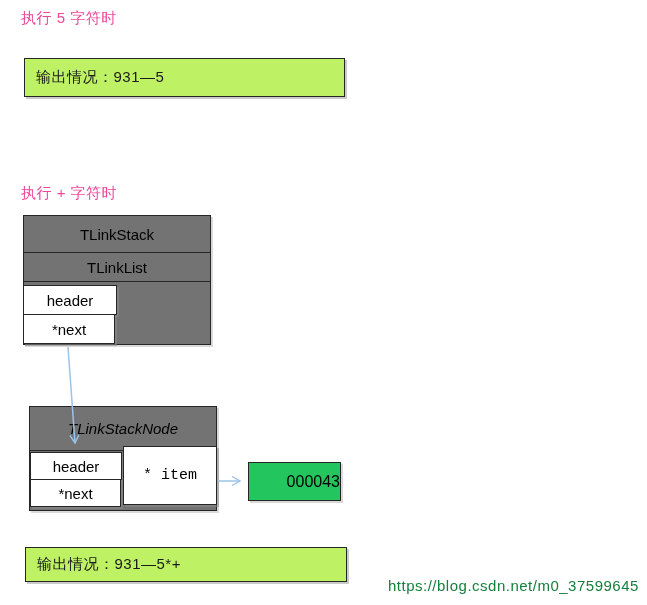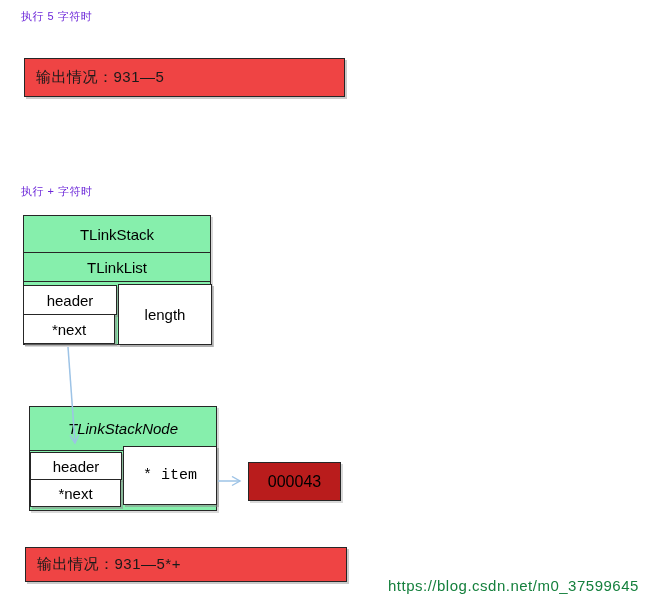--- a/index.html
+++ b/index.html
@@ -4,48 +4,48 @@
 <style>
   html, body { margin: 0; padding: 0; }
   body {
     width: 647px; height: 605px; position: relative;
     background: #ffffff; overflow: hidden;
     font-family: "Liberation Sans", "DejaVu Sans", sans-serif;
     color: #1a1a1a;
   }
   .abs { position: absolute; box-sizing: border-box; }
   .heading {
-    font-size: 11px; color: #6d28d9; white-space: pre; letter-spacing: 0.5px;
+    font-size: 15px; color: #ec4899; white-space: pre; letter-spacing: 0.5px;
   }
   .outbox {
-    border: 1.5px solid #262626; background: #ef4444;
+    border: 1.5px solid #262626; background: #bef264;
     box-shadow: 2px 2px 0 rgba(150,150,150,0.5);
     display: flex; align-items: center; padding-left: 11px;
     font-size: 15px; letter-spacing: 0.5px;
   }
   .struct {
-    border: 1.5px solid #262626; background: #86efac;
+    border: 1.5px solid #262626; background: #737373;
     box-shadow: 2px 2px 0 rgba(160,160,160,0.4);
   }
   .srow {
     display: flex; align-items: center; justify-content: center;
     border-bottom: 1.5px solid #262626; font-size: 15px; color: #000;
     box-sizing: border-box;
   }
   .cell {
     position: absolute; box-sizing: border-box;
     border: 1.5px solid #262626; background: #fff;
     box-shadow: 2px 2px 0 rgba(140,140,140,0.55);
     display: flex; align-items: center; justify-content: center;
     font-size: 15px; color: #000;
   }
   .valuebox {
-    border: 1.5px solid #262626; background: #b91c1c;
+    border: 1.5px solid #262626; background: #22c55e;
     box-shadow: 2px 2px 0 rgba(160,160,160,0.4);
-    display: flex; align-items: center; justify-content: center;
+    display: flex; align-items: center; justify-content: flex-end;
     font-size: 16px; color: #000;
   }
   .watermark {
     font-size: 15px; letter-spacing: 0.5px; white-space: nowrap;
   }
   svg.arrows { position: absolute; left: 0; top: 0; pointer-events: none; }
 </style>
 </head>
 <body>
 
@@ -55,21 +55,20 @@
   <span>输出情况：931—5</span>
 </div>
 
 <div class="abs heading" style="left:21px; top:156px;margin-top:28px;">执行 + 字符时</div>
 
 <div class="abs struct" style="left:23px; top:215px; width:188px; height:130px;">
   <div class="srow" style="height:37px;">TLinkStack</div>
   <div class="srow" style="height:29px;">TLinkList</div>
   <div class="cell" style="left:-1px; top:69px; width:94px; height:30px;">header</div>
   <div class="cell" style="left:-1px; top:98px; width:92px; height:30px;">*next</div>
-  <div class="cell" style="left:94px; top:68px; width:94px; height:61px;">length</div>
 </div>
 
 <div class="abs struct" style="left:29px; top:406px; width:188px; height:105px;">
   <div class="srow" style="height:44px;font-style:italic;">TLinkStackNode</div>
   <div class="cell" style="left:0px; top:45px; width:92px; height:28px;">header</div>
   <div class="cell" style="left:0px; top:72px; width:91px; height:28px;">*next</div>
   <div class="cell" style="left:93px; top:39px; width:94px; height:59px;font-family:Liberation Mono, monospace;">* item</div>
 </div>
 
 <div class="abs valuebox" style="left:248px; top:462px; width:93px; height:39px;">

